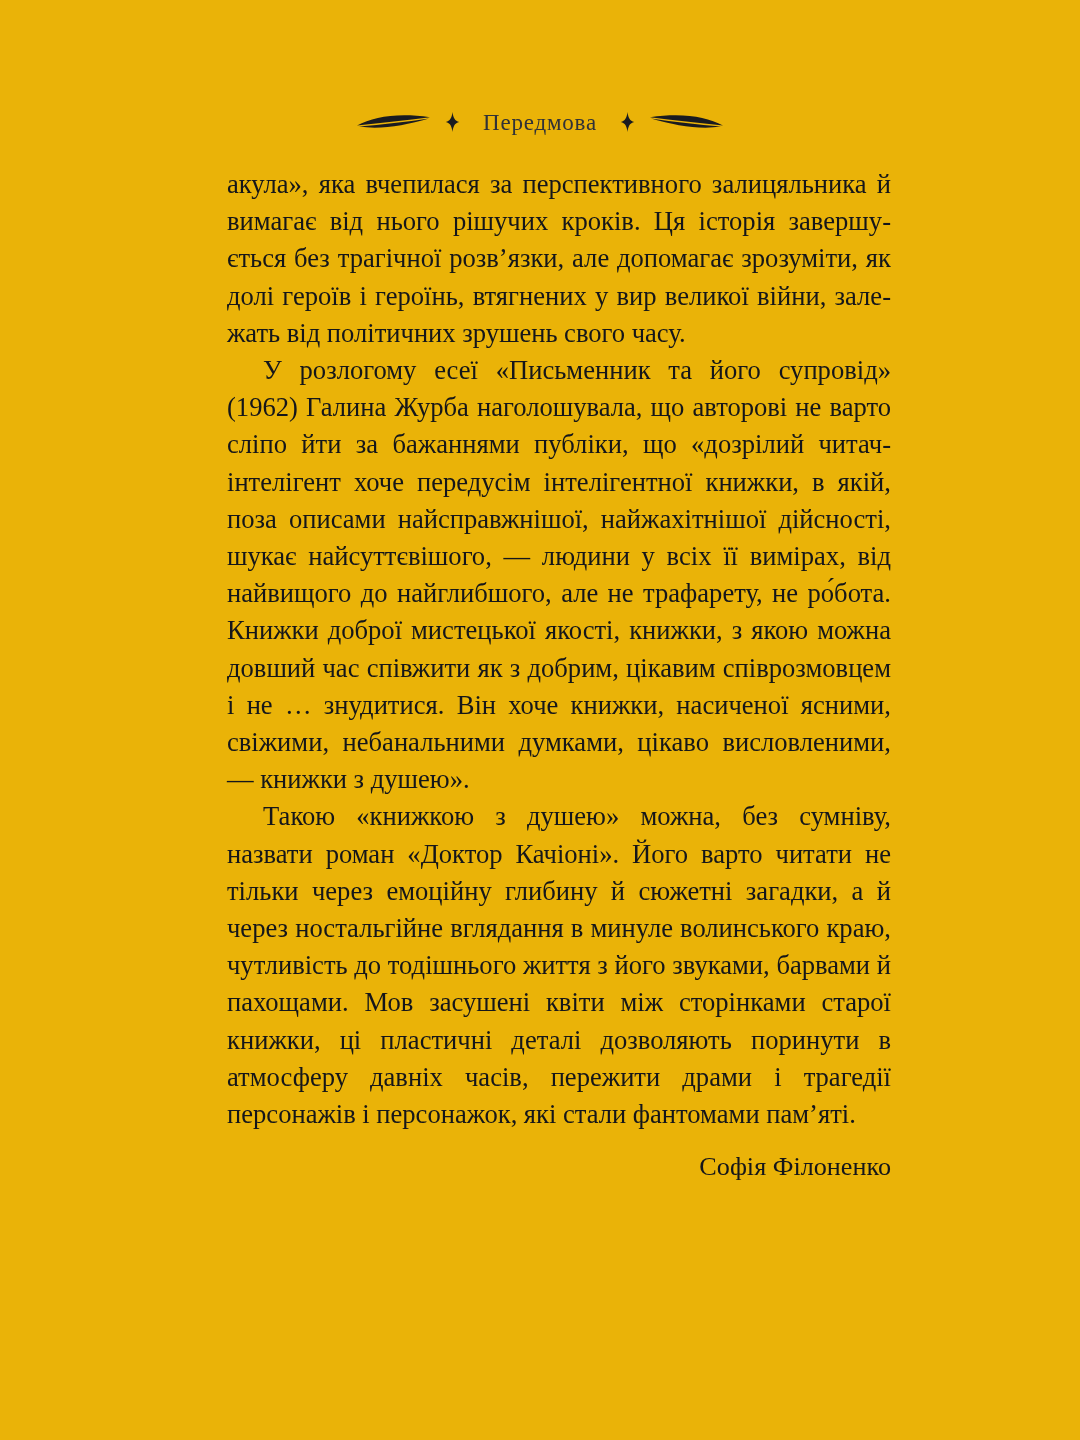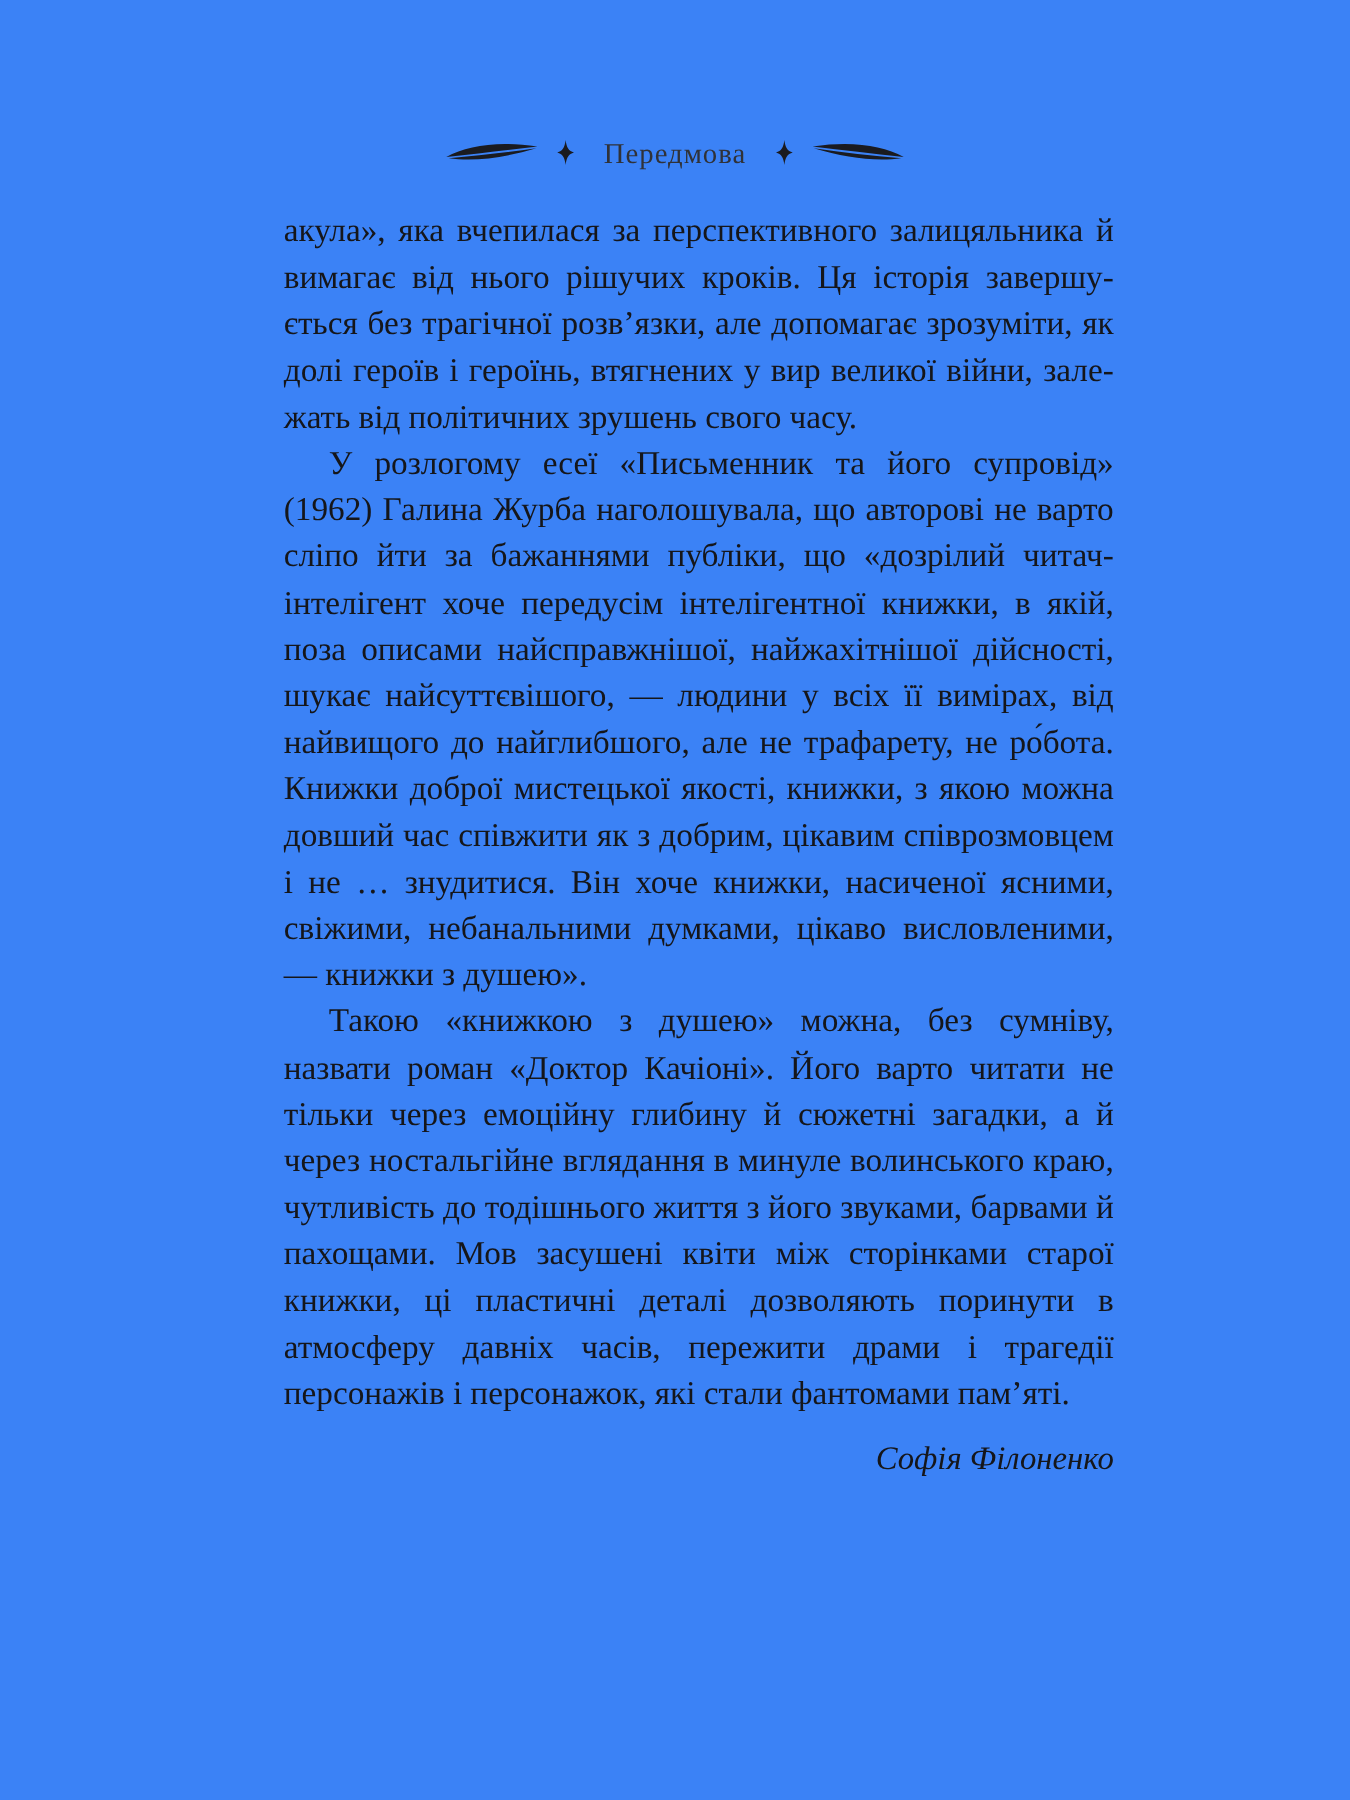--- a/index.html
+++ b/index.html
@@ -5,21 +5,21 @@
 <style>
   html, body {
     margin: 0;
     padding: 0;
     background: #ffffff;
   }
   .page {
     position: relative;
     width: 1080px;
     height: 1440px;
-    background: #3b82f6;
+    background: #eab308;
     overflow: hidden;
     font-family: "Liberation Serif", "DejaVu Serif", serif;
     color: #15161a;
   }
 
   
   .running-head {
     position: absolute;
     top: 102px;
     left: 0;
@@ -67,21 +67,20 @@
     color: #15161a;
     hyphens: manual;
     word-spacing: -0.1px;
     font-family: Liberation Serif, serif;
   }
   .para.no-indent {
     text-indent: 0;
   }
   .signature {
     margin: 15px 0 0 0;
-    font-style: italic;
     font-size: 26.2px;
     line-height: 37.2px;
     text-align: right;
     color: #15161a;
   }
 </style>
 </head>
 <body>
 
 <div class="page">

